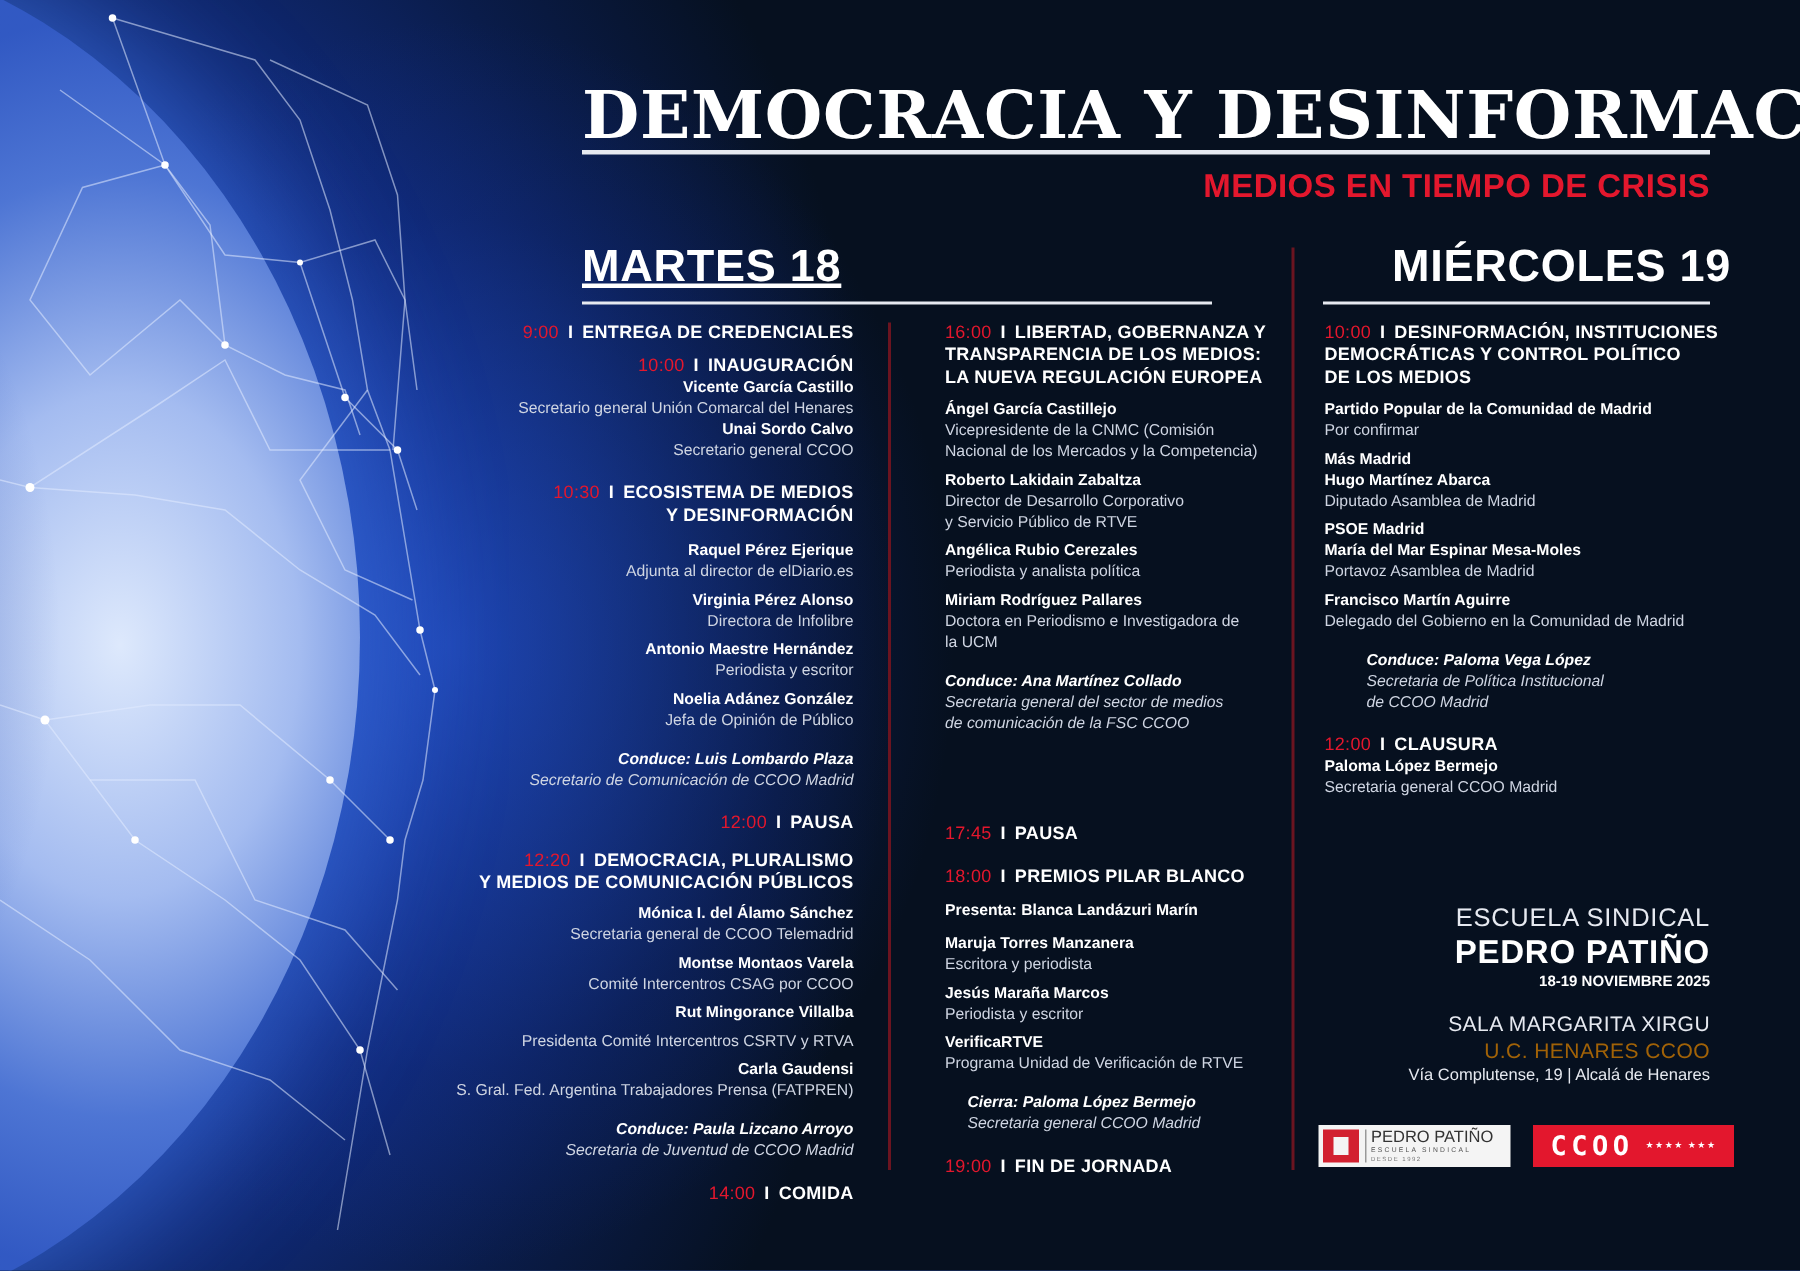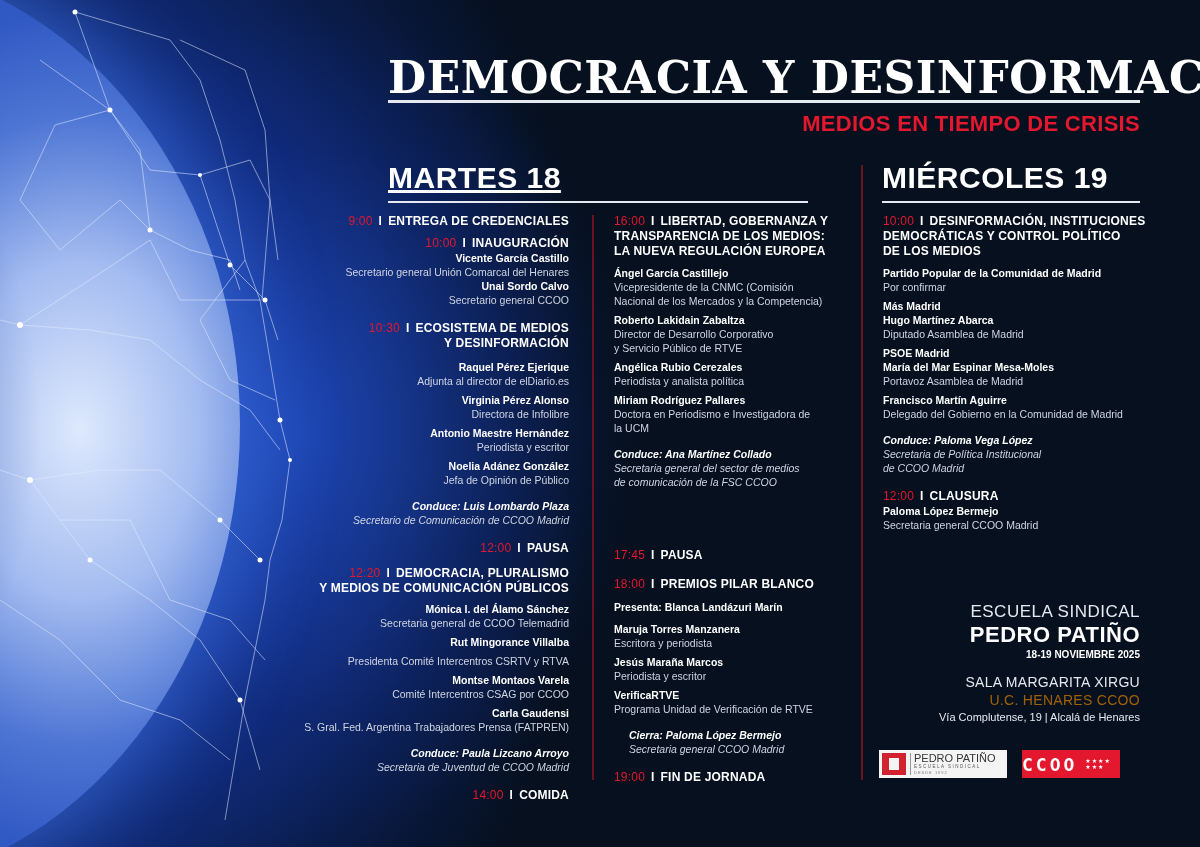--- a/index.html
+++ b/index.html
@@ -75,21 +75,21 @@
     position:absolute; left:879px; top:750px; width:128px; height:28px; background:#f4f4f4;
     display:flex; align-items:center; padding:0 3px;
   }
   .logo-pp .mark { width:24px; height:22px; background:#d22130; margin-right:4px; position:relative; }
   .logo-pp .mark::after { content:""; position:absolute; left:7px; top:5px; width:10px; height:12px; background:#f4f4f4; }
   .logo-pp .txt { display:flex; flex-direction:column; border-left:1px solid #999; padding-left:3px; }
   .logo-pp .t1 { font-size:11px; color:#333; line-height:11px; }
   .logo-pp .t2 { font-size:4.5px; color:#555; letter-spacing:1.5px; line-height:6px; }
   .logo-pp .t3 { font-size:4px; color:#777; letter-spacing:1px; }
   .logo-ccoo {
-    position:absolute; left:1022px; top:750px; width:98px; height:28px; background:#e3172d;
+    position:absolute; left:1022px; top:750px; width:134px; height:28px; background:#e3172d;
     display:flex; align-items:center; justify-content:center; gap:8px;
   }
   .logo-ccoo .word { font-size:18px; font-weight:bold; color:#fff; letter-spacing:3px; font-family:"DejaVu Sans Mono", monospace; }
   .logo-ccoo .stars { font-size:6px; color:#fff; line-height:6px; letter-spacing:1px; }
 </style>
 </head>
 <body>
 
 <div class="bg"></div>
 <div class="globe"></div>
@@ -127,21 +127,21 @@
       <circle cx="290" cy="460" r="2"></circle>
   </g>
 </svg>
 
 <div class="title">DEMOCRACIA Y DESINFORMACIÓN</div>
 <div class="title-rule"></div>
 <div class="subtitle">MEDIOS EN TIEMPO DE CRISIS</div>
 
 <div class="day-head" style="left:388px; top:161px;text-decoration:underline;">MARTES 18</div>
 <div class="day-rule" style="left:388px; top:201px; width:420px;"></div>
-<div class="day-head" style="left:882px; top:161px;">MIÉRCOLES 19</div>
+<div class="day-head" style="left:928px; top:161px;">MIÉRCOLES 19</div>
 <div class="day-rule" style="left:882px; top:201px; width:258px;"></div>
 
 <div class="vline" style="left:592px; top:215px; height:565px;"></div>
 <div class="vline" style="left:861px; top:165px; height:615px;"></div>
 
 <div class="col right" style="left:300px; top:214px; width:269px;">
   <div class="session">
     <div class="sess-head"><span class="time">9:00</span><span class="sep">I</span><span>ENTREGA DE CREDENCIALES</span></div>
   </div>
   <div class="session" style="margin-top:-3px;">
@@ -179,42 +179,42 @@
     <div class="sess-head"><span class="time">12:00</span><span class="sep">I</span><span>PAUSA</span></div>
   </div>
   <div class="session" style="margin-top:0;">
     <div class="sess-head"><span class="time">12:20</span><span class="sep">I</span><span>DEMOCRACIA, PLURALISMO</span></div>
     <div class="sess-head">Y MEDIOS DE COMUNICACIÓN PÚBLICOS</div>
     <div class="spk" style="margin-top:6px;">
         <div class="name">Mónica I. del Álamo Sánchez</div>
         <div class="role">Secretaria general de CCOO Telemadrid</div>
       </div>
     <div class="spk">
+        <div class="name">Montse Montaos Varela</div>
+        <div class="role">Comité Intercentros CSAG por CCOO</div>
+      </div>
+    <div class="spk">
         <div class="name">Rut Mingorance Villalba</div>
         <div class="role" style="margin-top:5px;">Presidenta Comité Intercentros CSRTV y RTVA</div>
-      </div>
-    <div class="spk">
-        <div class="name">Montse Montaos Varela</div>
-        <div class="role">Comité Intercentros CSAG por CCOO</div>
       </div>
     <div class="spk">
         <div class="name">Carla Gaudensi</div>
         <div class="role">S. Gral. Fed. Argentina Trabajadores Prensa (FATPREN)</div>
       </div>
     <div class="spk" style="margin-top:12px;">
         <div class="name ital">Conduce: Paula Lizcano Arroyo</div>
         <div class="role ital">Secretaria de Juventud de CCOO Madrid</div>
       </div>
   </div>
   <div class="session" style="margin-top:14px;">
     <div class="sess-head"><span class="time">14:00</span><span class="sep">I</span><span>COMIDA</span></div>
   </div>
 </div>
 
-<div class="col left" style="left:614px; top:214px; width:232px;">
+<div class="col left" style="left:630px; top:214px; width:232px;">
   <div class="session">
     <div class="sess-head"><span class="time">16:00</span><span class="sep">I</span><span>LIBERTAD, GOBERNANZA Y</span></div>
     <div class="sess-head">TRANSPARENCIA DE LOS MEDIOS:</div>
     <div class="sess-head">LA NUEVA REGULACIÓN EUROPEA</div>
     <div class="spk" style="margin-top:7px;">
         <div class="name">Ángel García Castillejo</div>
         <div class="role">Vicepresidente de la CNMC (Comisión</div>
         <div class="role">Nacional de los Mercados y la Competencia)</div>
       </div>
     <div class="spk">
@@ -281,21 +281,21 @@
       </div>
     <div class="spk">
         <div class="name">PSOE Madrid</div>
         <div class="name">María del Mar Espinar Mesa-Moles</div>
         <div class="role">Portavoz Asamblea de Madrid</div>
       </div>
     <div class="spk">
         <div class="name">Francisco Martín Aguirre</div>
         <div class="role">Delegado del Gobierno en la Comunidad de Madrid</div>
       </div>
-    <div class="spk" style="margin-top:12px;">
+    <div class="spk" style="margin-top:12px;margin-left:28px;">
         <div class="name ital">Conduce: Paloma Vega López</div>
         <div class="role ital">Secretaria de Política Institucional</div>
         <div class="role ital">de CCOO Madrid</div>
       </div>
   </div>
   <div class="session" style="margin-top:14px;">
     <div class="sess-head"><span class="time">12:00</span><span class="sep">I</span><span>CLAUSURA</span></div>
     <div class="name">Paloma López Bermejo</div>
     <div class="role">Secretaria general CCOO Madrid</div>
   </div>

